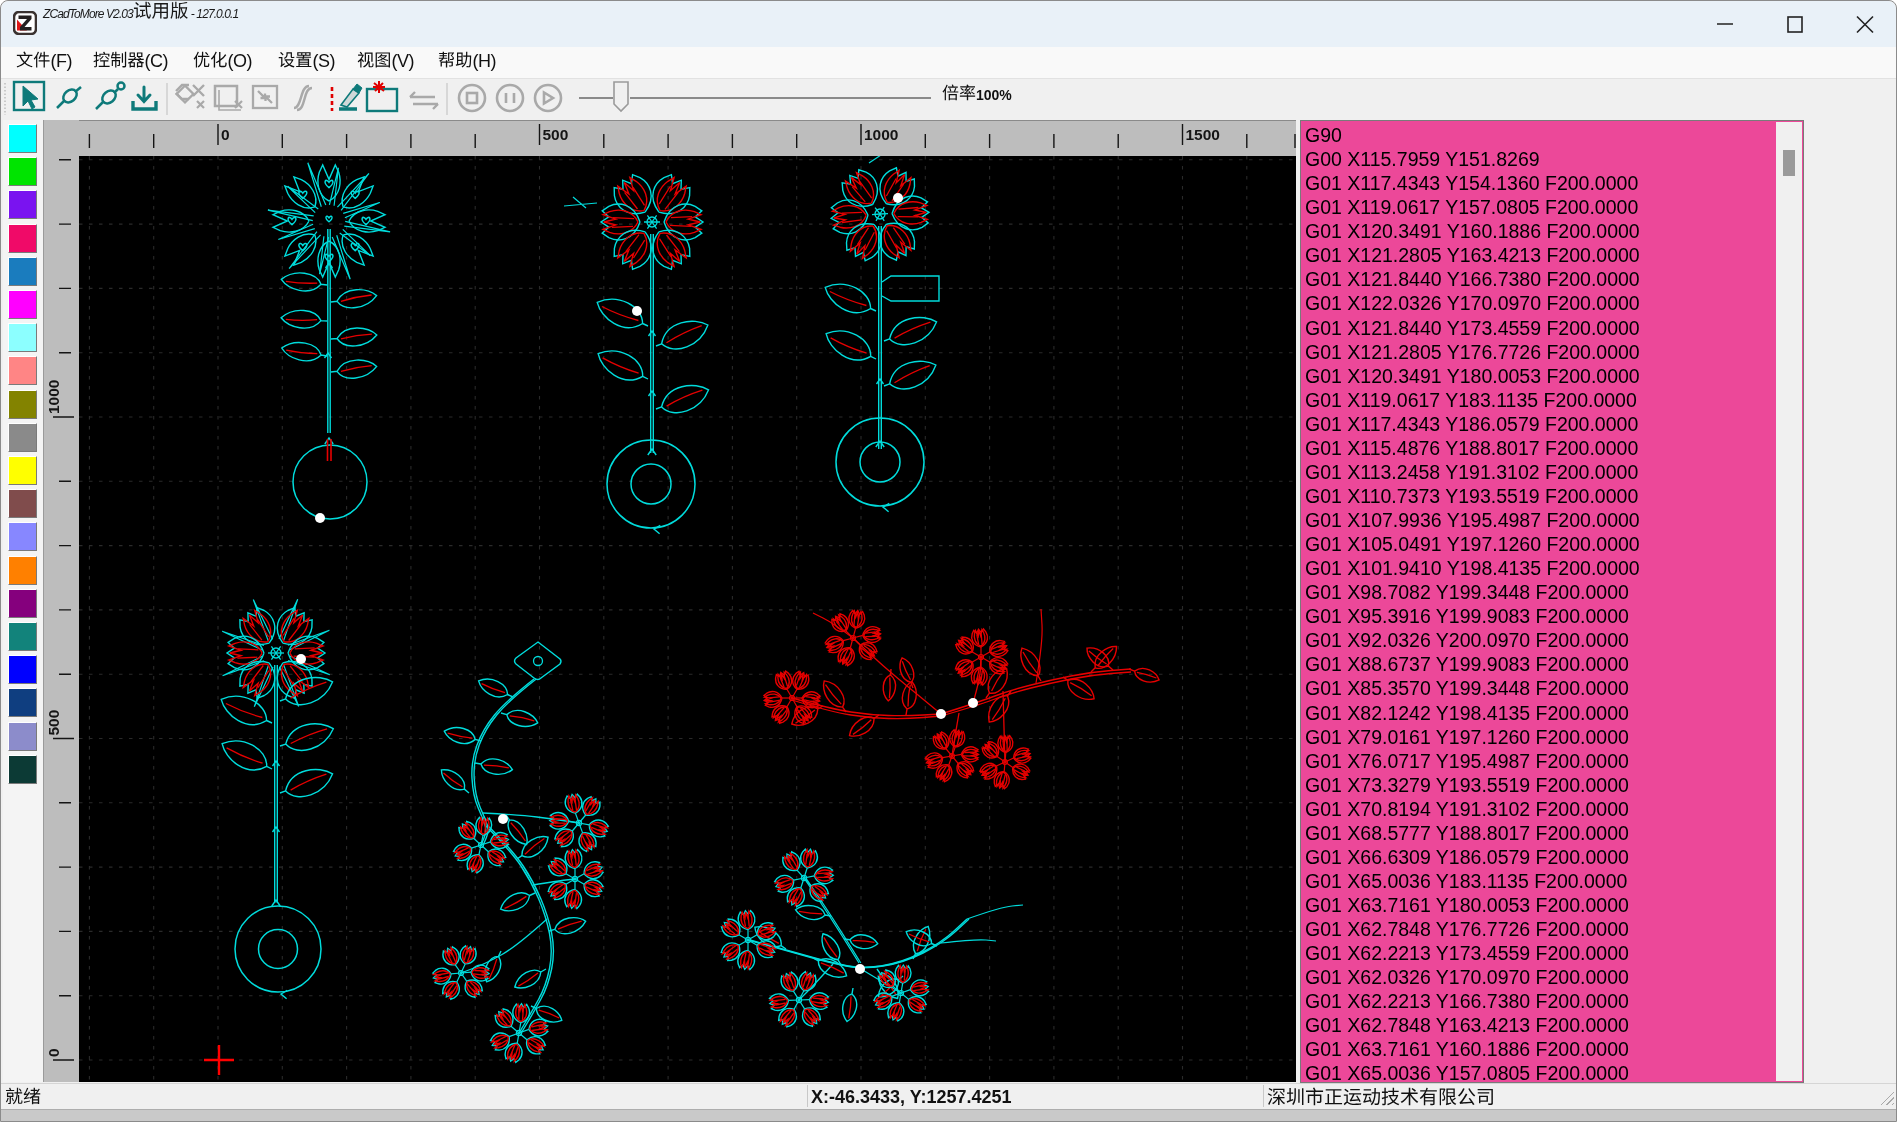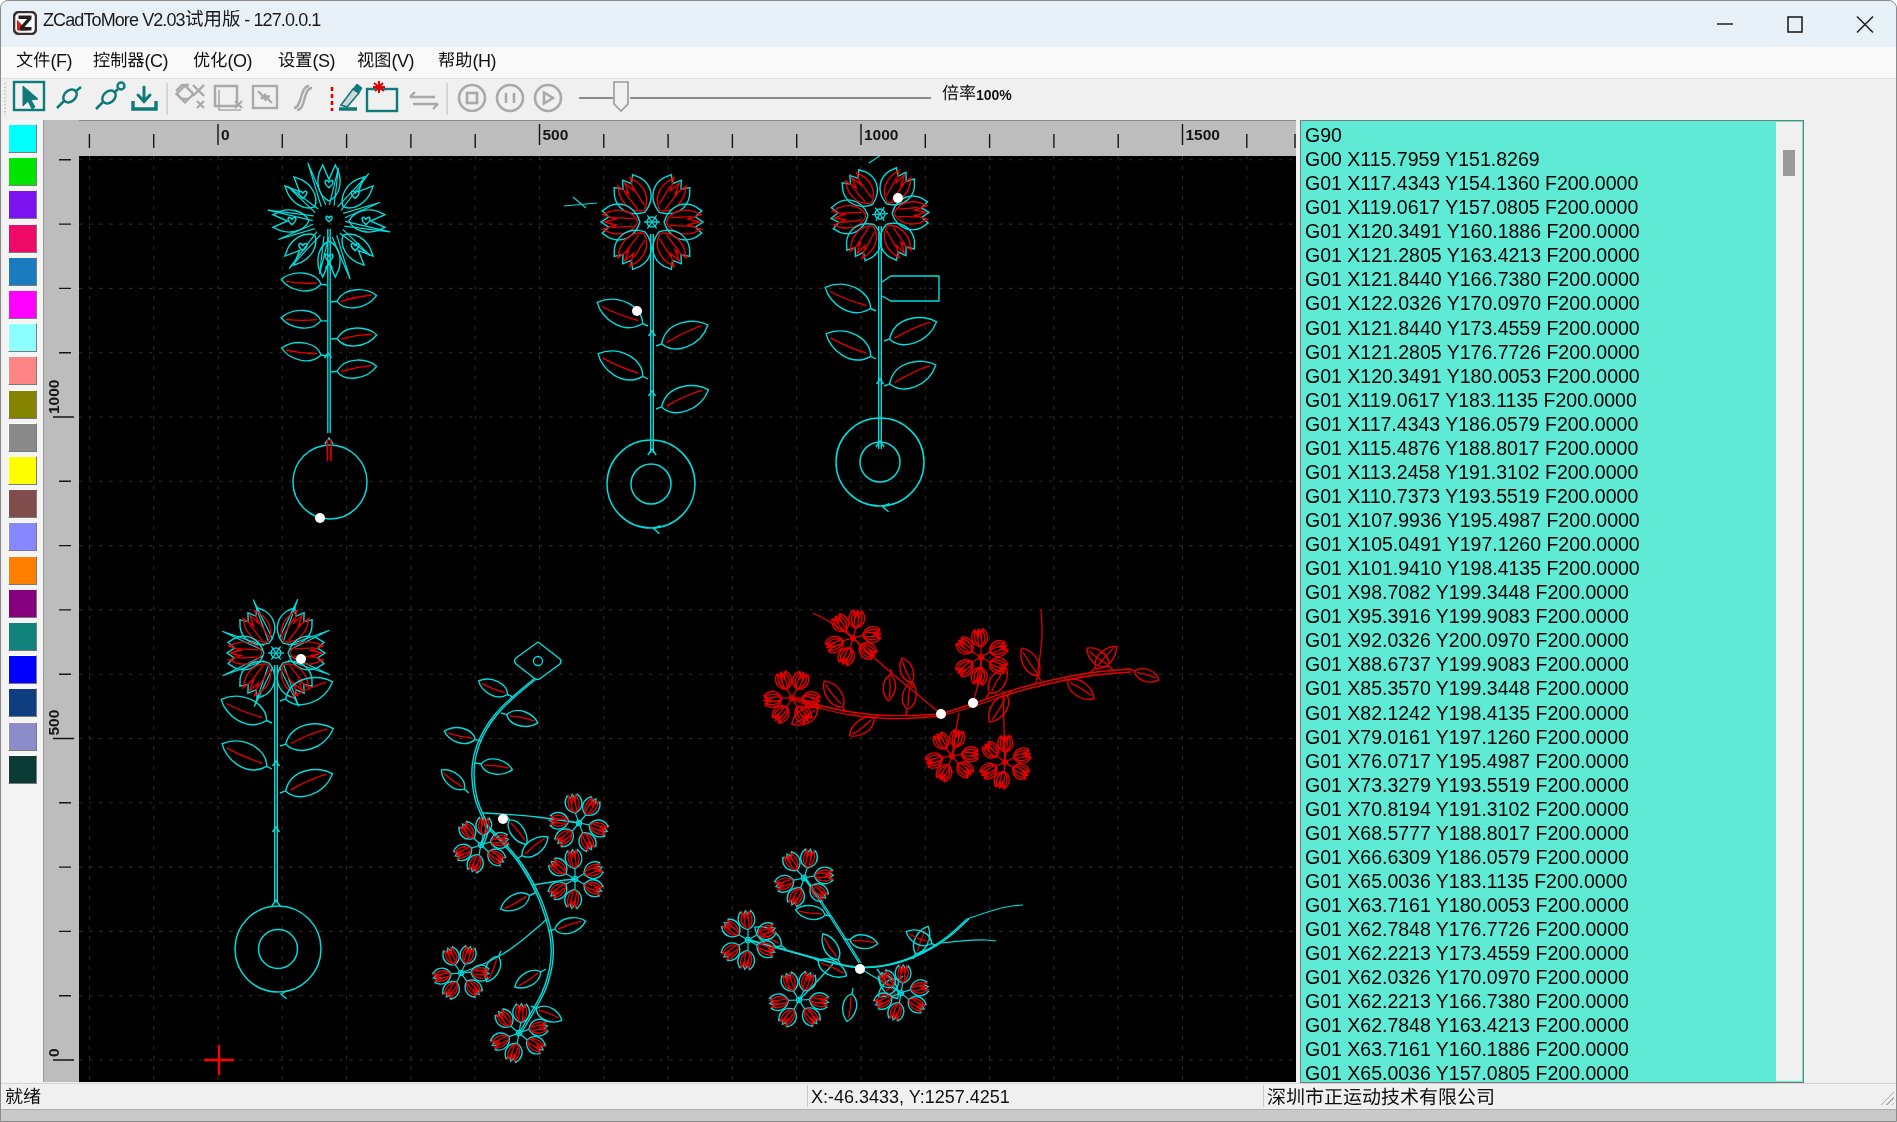--- a/index.html
+++ b/index.html
@@ -1,31 +1,31 @@
 <!DOCTYPE html>
 <html><head><meta charset="utf-8">
 <style>
   * { margin:0; padding:0; box-sizing:border-box; }
   html,body { width:1897px; height:1122px; background:#fff; font-family:"Liberation Sans", sans-serif; overflow:hidden; }
   .win { position:absolute; left:0; top:0; width:1897px; height:1122px; background:#f0f0f0;
          border:1px solid #8b8b8b; border-radius:8px 8px 0 0; overflow:hidden; }
   .titlebar { position:absolute; left:0; top:0; width:100%; height:46px; background:#e9f1f8; border-radius:8px 8px 0 0; }
-  .title { position:absolute; left:42px; top:8px; font-size:18px; letter-spacing:-0.9px; color:#1a1a1a; }
+  .title { position:absolute; left:42px; top:0; font-size:12px; letter-spacing:-0.9px; color:#1a1a1a;font-style:italic; }
   .menubar { position:absolute; left:0; top:46px; width:100%; height:31px; background:#f9f9f9; }
   .menubar span { position:absolute; top:4px; font-size:18px; letter-spacing:-0.5px; color:#111; }
   .toolbar { position:absolute; left:0; top:77px; width:100%; height:42px; background:#f0f0f0; border-top:1px solid #e2e2e2; }
   .beilv { position:absolute; left:941px; top:83px; font-size:14px; color:#111; font-weight:bold; }
   .rulerh { position:absolute; left:43px; top:119px; width:1252px; height:36px; background:#bdbdbd; border-top:1px solid #8a8a8a; }
   .rulerv { position:absolute; left:43px; top:119px; width:35px; height:962px; background:#bdbdbd; }
   .palettebg { position:absolute; left:2px; top:119px; width:41px; height:962px; background:#f4f4f4; border-right:1px solid #9a9a9a; }
-  .gpanel { position:absolute; left:1299px; top:119px; width:504px; height:963px; background:#5eead4; border:1px solid #7a7a7a;padding-left:47px; }
+  .gpanel { position:absolute; left:1299px; top:119px; width:504px; height:963px; background:#ec4899; border:1px solid #7a7a7a;padding-left:47px; }
   .gtext { position:absolute; left:4px; top:2px; width:562px; font-size:19.5px; line-height:24.07px; color:#000; white-space:nowrap; overflow:hidden; height:957px; }
   .gscroll { position:absolute; right:1px; top:1px; width:26px; height:959px; background:#f0f0f0; }
   .gthumb { position:absolute; left:7px; top:28px; width:12px; height:26px; background:#9a9a9a; }
-  .statusbar { position:absolute; left:0; top:1082px; width:100%; height:26px; background:#f0f0f0; border-top:1px solid #d5d5d5; }
+  .statusbar { position:absolute; left:0; top:1082px; width:100%; height:26px; background:#f0f0f0; border-top:1px solid #d5d5d5;font-weight:bold; }
   .statusbar .cell { position:absolute; top:3px; font-size:18px; color:#111; }
   .sep { position:absolute; top:1084px; width:1px; height:22px; background:#c8c8c8; }
   .bottframe { position:absolute; left:0; top:1108px; width:100%; height:14px; background:#c9c9c9; border-top:1px solid #adadad; }
   .grip { position:absolute; left:1879px; top:1090px; width:14px; height:14px;
           background: linear-gradient(135deg, transparent 0 50%, #aaa 50% 55%, transparent 55% 70%, #aaa 70% 75%, transparent 75% 90%, #aaa 90% 95%, transparent 95%); }
 </style></head>
 <body>
 <div class="win">
   <div class="titlebar"></div>
   <svg width="24" height="24" viewBox="0 0 24 24" style="position:absolute;left:12px;top:10px">

